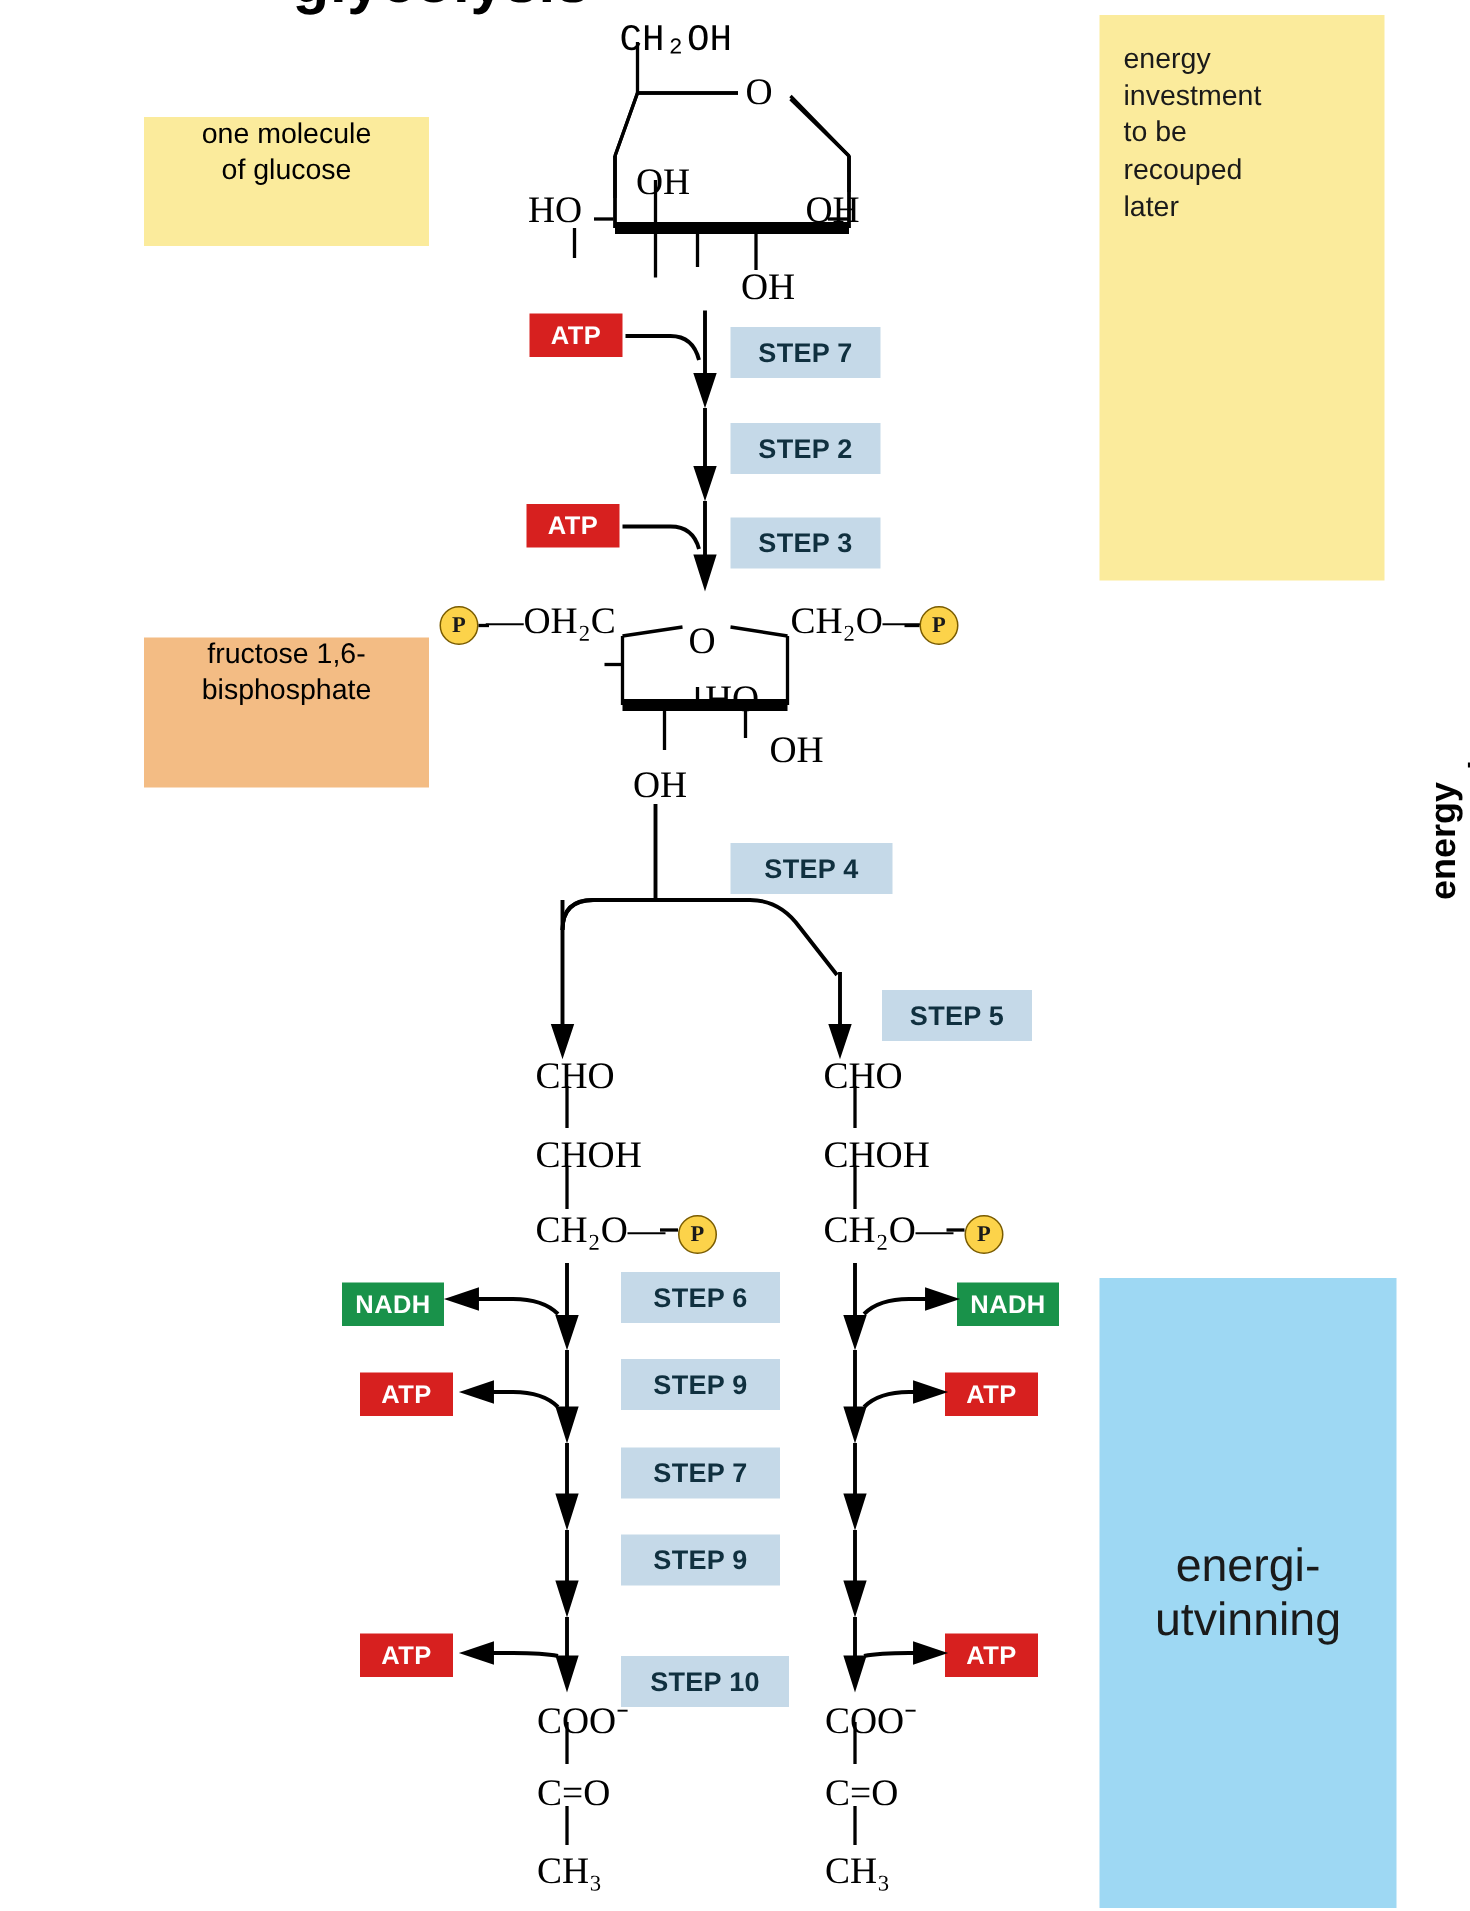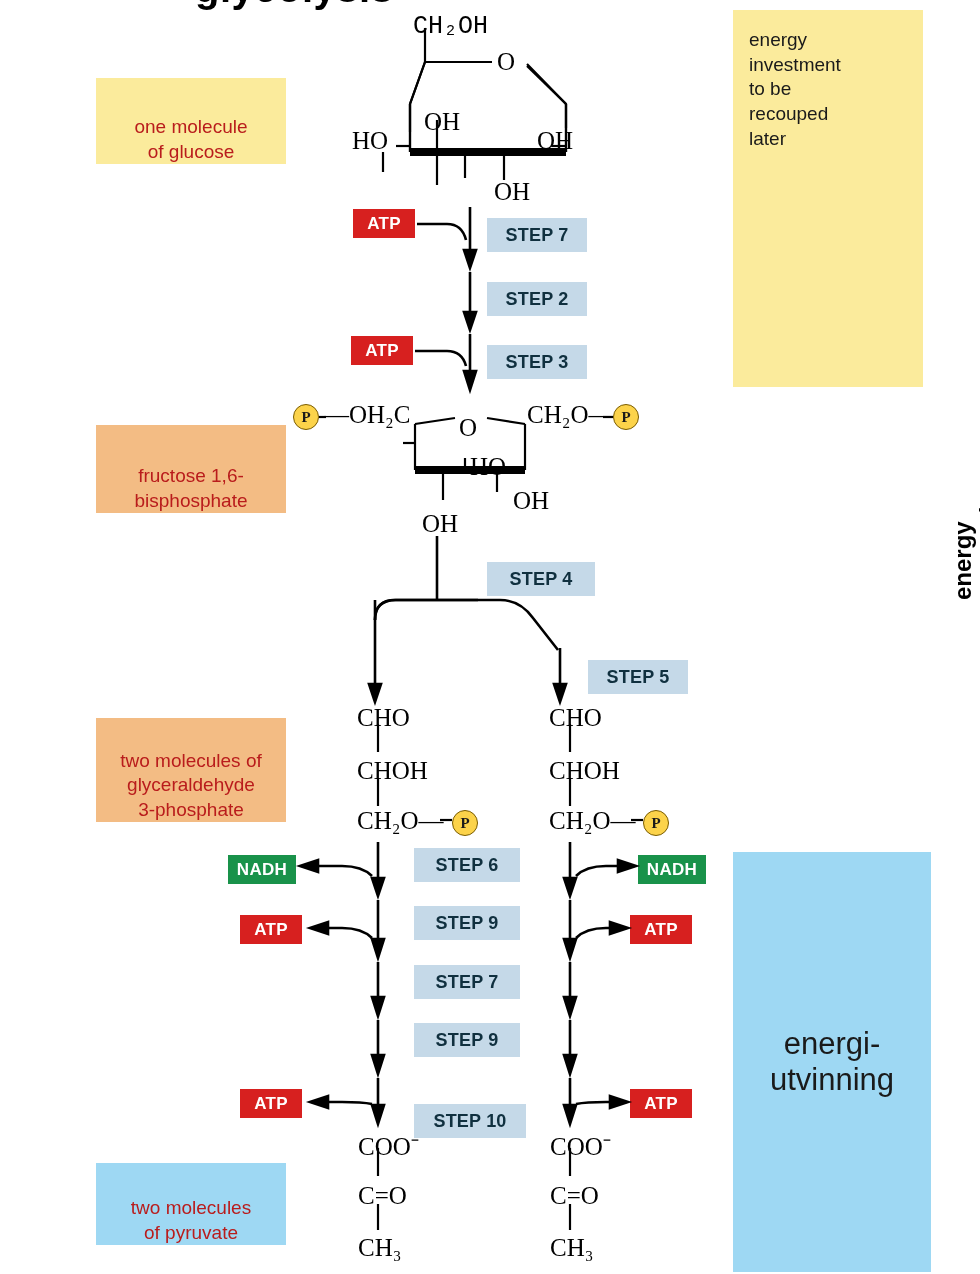--- a/index.html
+++ b/index.html
@@ -21,26 +21,26 @@
     width: 980px;
     height: 1274px;
   }
   .abs { position: absolute; }
 
   
   .label-box {
     position: absolute;
     box-sizing: border-box;
     display: flex;
-    align-items: flex-end;
+    align-items: flex-start;
     justify-content: center;
     text-align: center;
     font-size: 19px;
     line-height: 1.28;
-    color: #b91c1c;
+    color: #000000;
   }
   .label-yellow { background: #fbeb9c; }
   .label-orange { background: #f3bc84; }
   .label-blue   { background: #9ed8f3; }
 
   .right-box {
     position: absolute;
     box-sizing: border-box;
     padding: 18px 16px;
     font-size: 19px;
@@ -154,35 +154,26 @@
   <div class="abs" style="left:950px; top:430px; width:40px; height:180px; overflow:hidden;">
     <div style="transform: rotate(-90deg); transform-origin: left top; position:absolute; left:0; top:170px; font-size:24px; font-weight:700; white-space:pre-line; line-height:1.1;">energy
 generation</div>
   </div>
 
   <div class="label-box label-yellow" style="left:96px; top:78px; width:190px; height:86px;">
     <span style="white-space:pre-line;">one molecule
 of glucose</span>
   </div>
 
-  <div class="label-box label-orange" style="left:96px; top:425px; width:190px; height:88px;">
+  <div class="label-box label-orange" style="left:96px; top:425px; width:190px; height:100px;">
     <span style="white-space:pre-line;">fructose 1,6-
 bisphosphate</span>
   </div>
 
-  <div class="label-box label-orange" style="left:96px; top:718px; width:190px; height:104px;">
-    <span style="white-space:pre-line;">two molecules of
-glyceraldehyde
-3-phosphate</span>
-  </div>
-
-  <div class="label-box label-blue" style="left:96px; top:1163px; width:190px; height:82px;">
-    <span style="white-space:pre-line;">two molecules
-of pyruvate</span>
-  </div>
+
 
   <div class="chem" style="left:413px; top:12px;font-family:Liberation Mono, monospace;">CH₂OH</div>
   <div class="chem" style="left:497px; top:48px;">O</div>
   <div class="chem" style="left:352px; top:127px;">HO</div>
   <div class="chem" style="left:424px; top:108px;">OH</div>
   <div class="chem" style="left:537px; top:127px;">OH</div>
   <div class="chem" style="left:494px; top:178px;">OH</div>
 
   <div class="pcircle" style="left:293px; top:404px;">P</div>
   <div class="chem" style="left:324px; top:401px;text-align:center;">—OH₂C</div>

